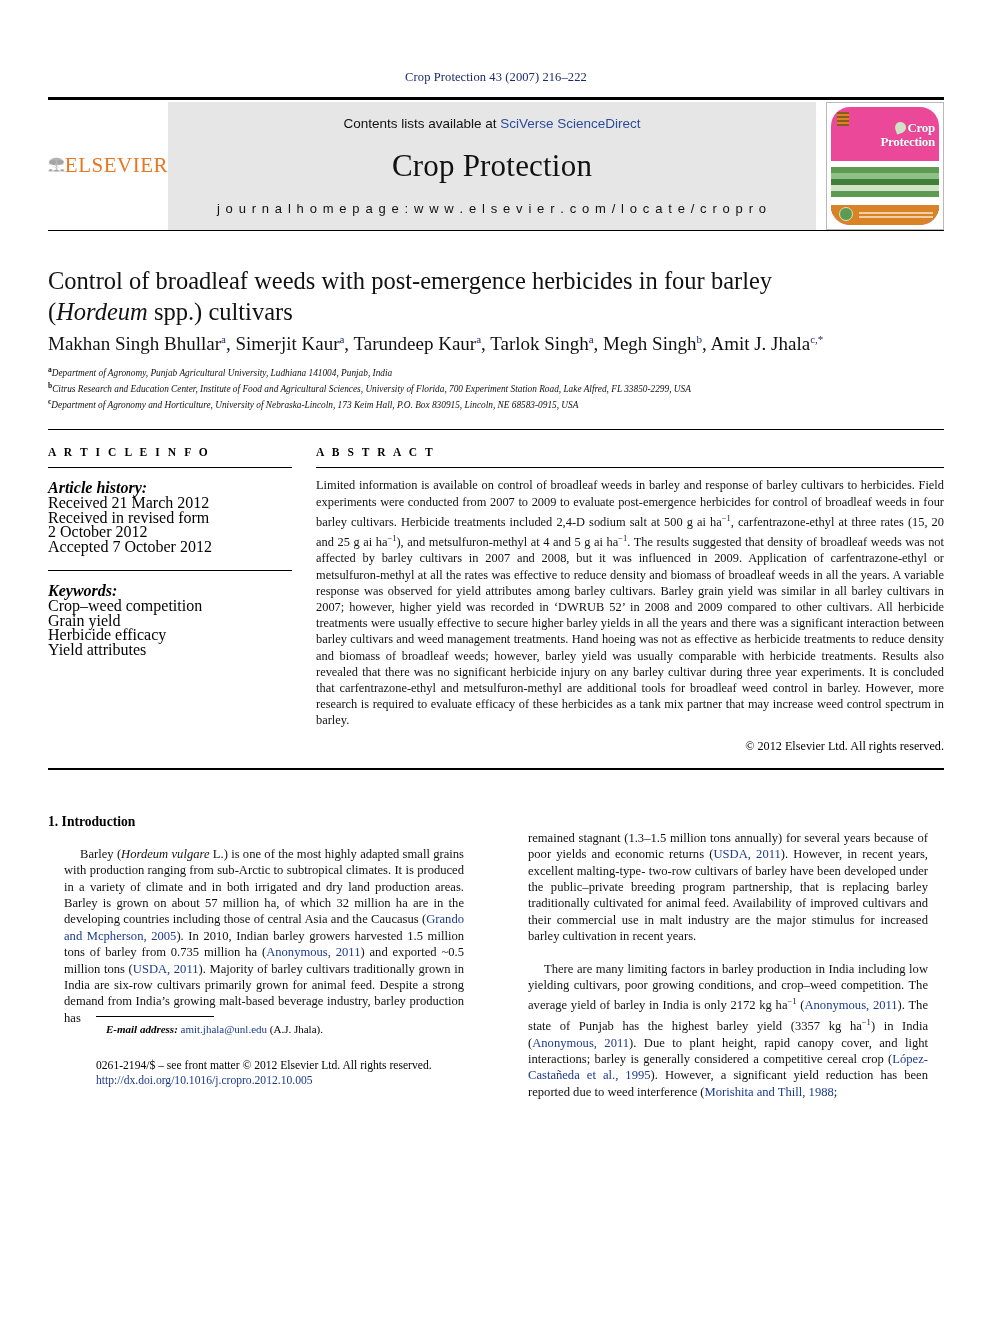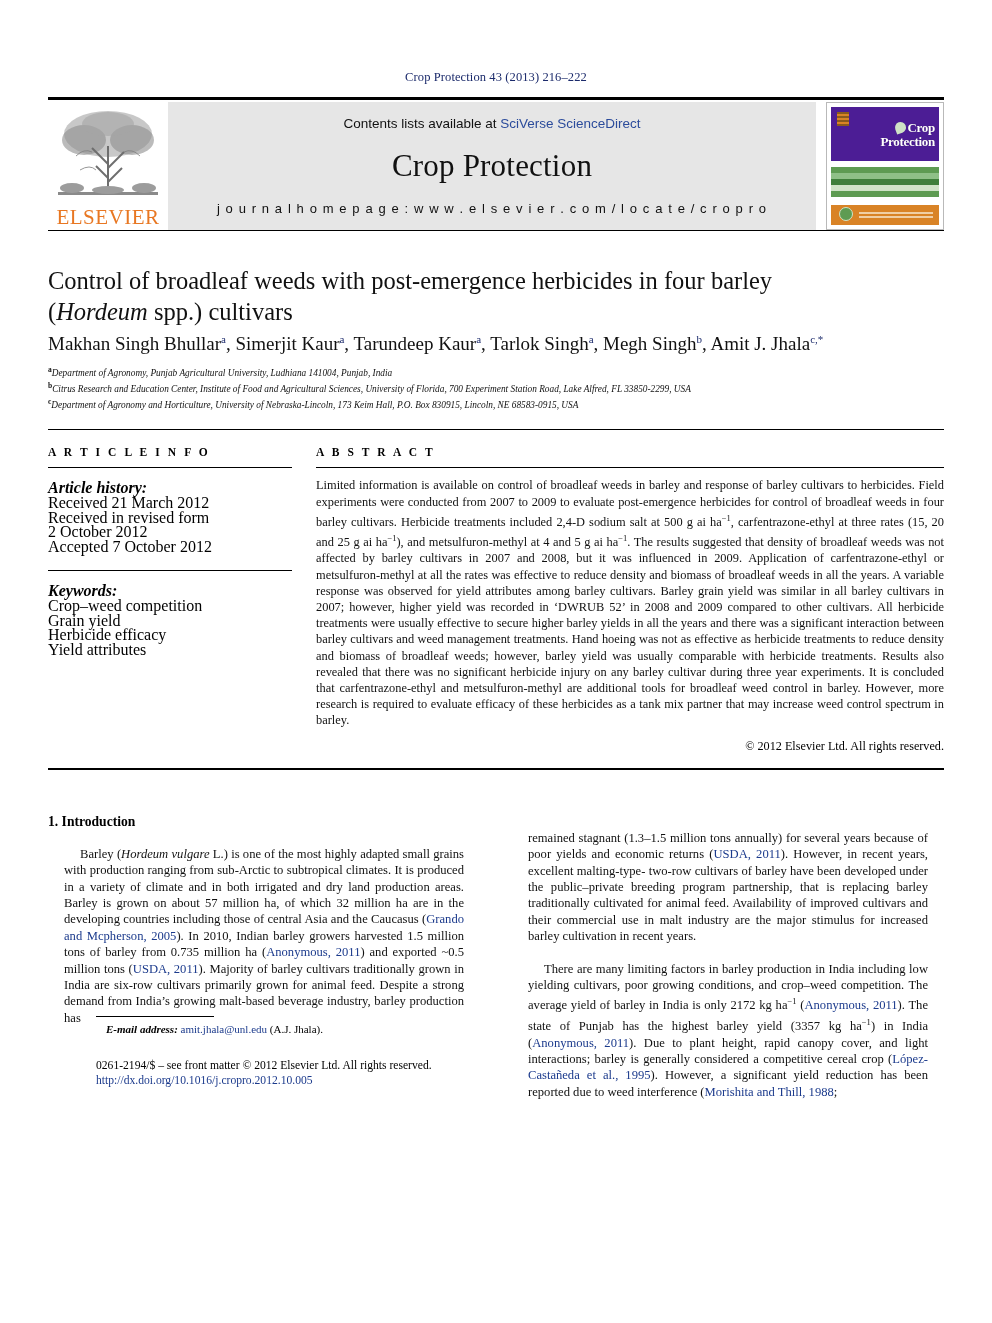--- a/index.html
+++ b/index.html
@@ -31,21 +31,21 @@
   .masthead {
     display: flex;
     align-items: stretch;
     height: 128px;
     margin-top: 2px;
   }
   .elsevier-logo {
     width: 120px;
     flex: 0 0 120px;
     display: flex;
-    flex-direction: column;
+    flex-direction: row;
     align-items: center;
     justify-content: flex-end;
     padding-bottom: 2px;
   }
   .tree-svg { display:block; }
   .elsevier-word {
     font-family: "Liberation Serif", serif;
     font-size: 21px;
     letter-spacing: 0.5px;
     color: #E87722;
@@ -82,23 +82,24 @@
   .cover-thumb {
     width: 118px;
     flex: 0 0 118px;
     margin-left: 10px;
     border: 1px solid #b9b9b9;
     background: #ffffff;
     padding: 4px;
   }
   .cover-inner {
     width: 100%; height: 100%;
-    background: #4c1d95;
+    background: #ec4899;
     position: relative;
     overflow: hidden;
+    border-radius: 19px;
   }
   .cover-title {
     position: absolute; top: 14px; left: 0; right: 4px;
     text-align: right;
     color: #fff;
     font-family: "Liberation Serif", serif;
     font-weight: bold;
     font-size: 13px;
     line-height: 14px;
     letter-spacing: -0.3px;
@@ -230,21 +231,21 @@
     font-size: 11.6px;
     line-height: 15px;
   }
   .doi { color: #1b3a8c; }
 </style>
 </head>
 <body>
 
 <div class="page">
 
-  <div class="running-head">Crop Protection 43 (2013) 216–222</div>
+  <div class="running-head">Crop Protection 43 (2007) 216–222</div>
 
   <div class="masthead-wrap">
     <div class="masthead-rule"></div>
     <div class="masthead">
 
       <div class="elsevier-logo">
         <svg class="tree-svg" width="104" height="100" viewBox="0 0 104 100">
           <g fill="#8a8a8a">
             <ellipse cx="52" cy="28" rx="44" ry="23" fill="#9a9a9a" opacity=".55"></ellipse>
             <ellipse cx="28" cy="34" rx="22" ry="15" fill="#8d8d8d" opacity=".6"></ellipse>

